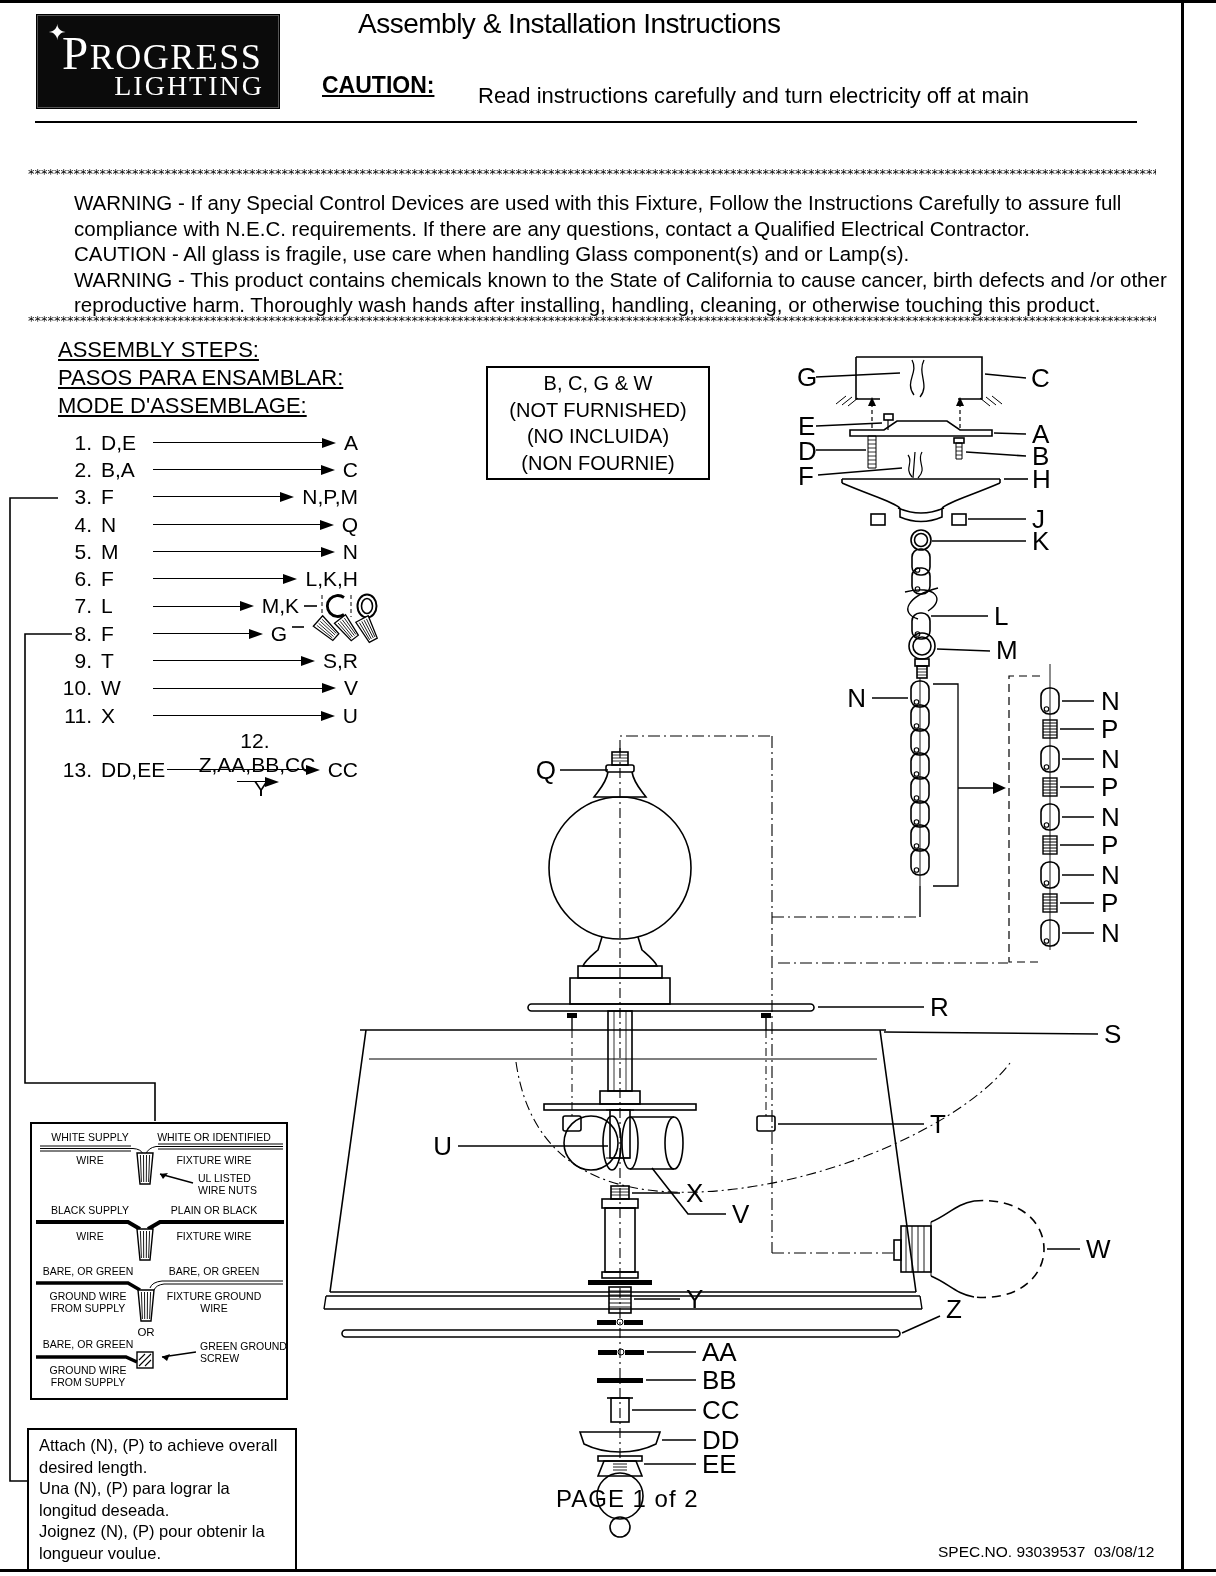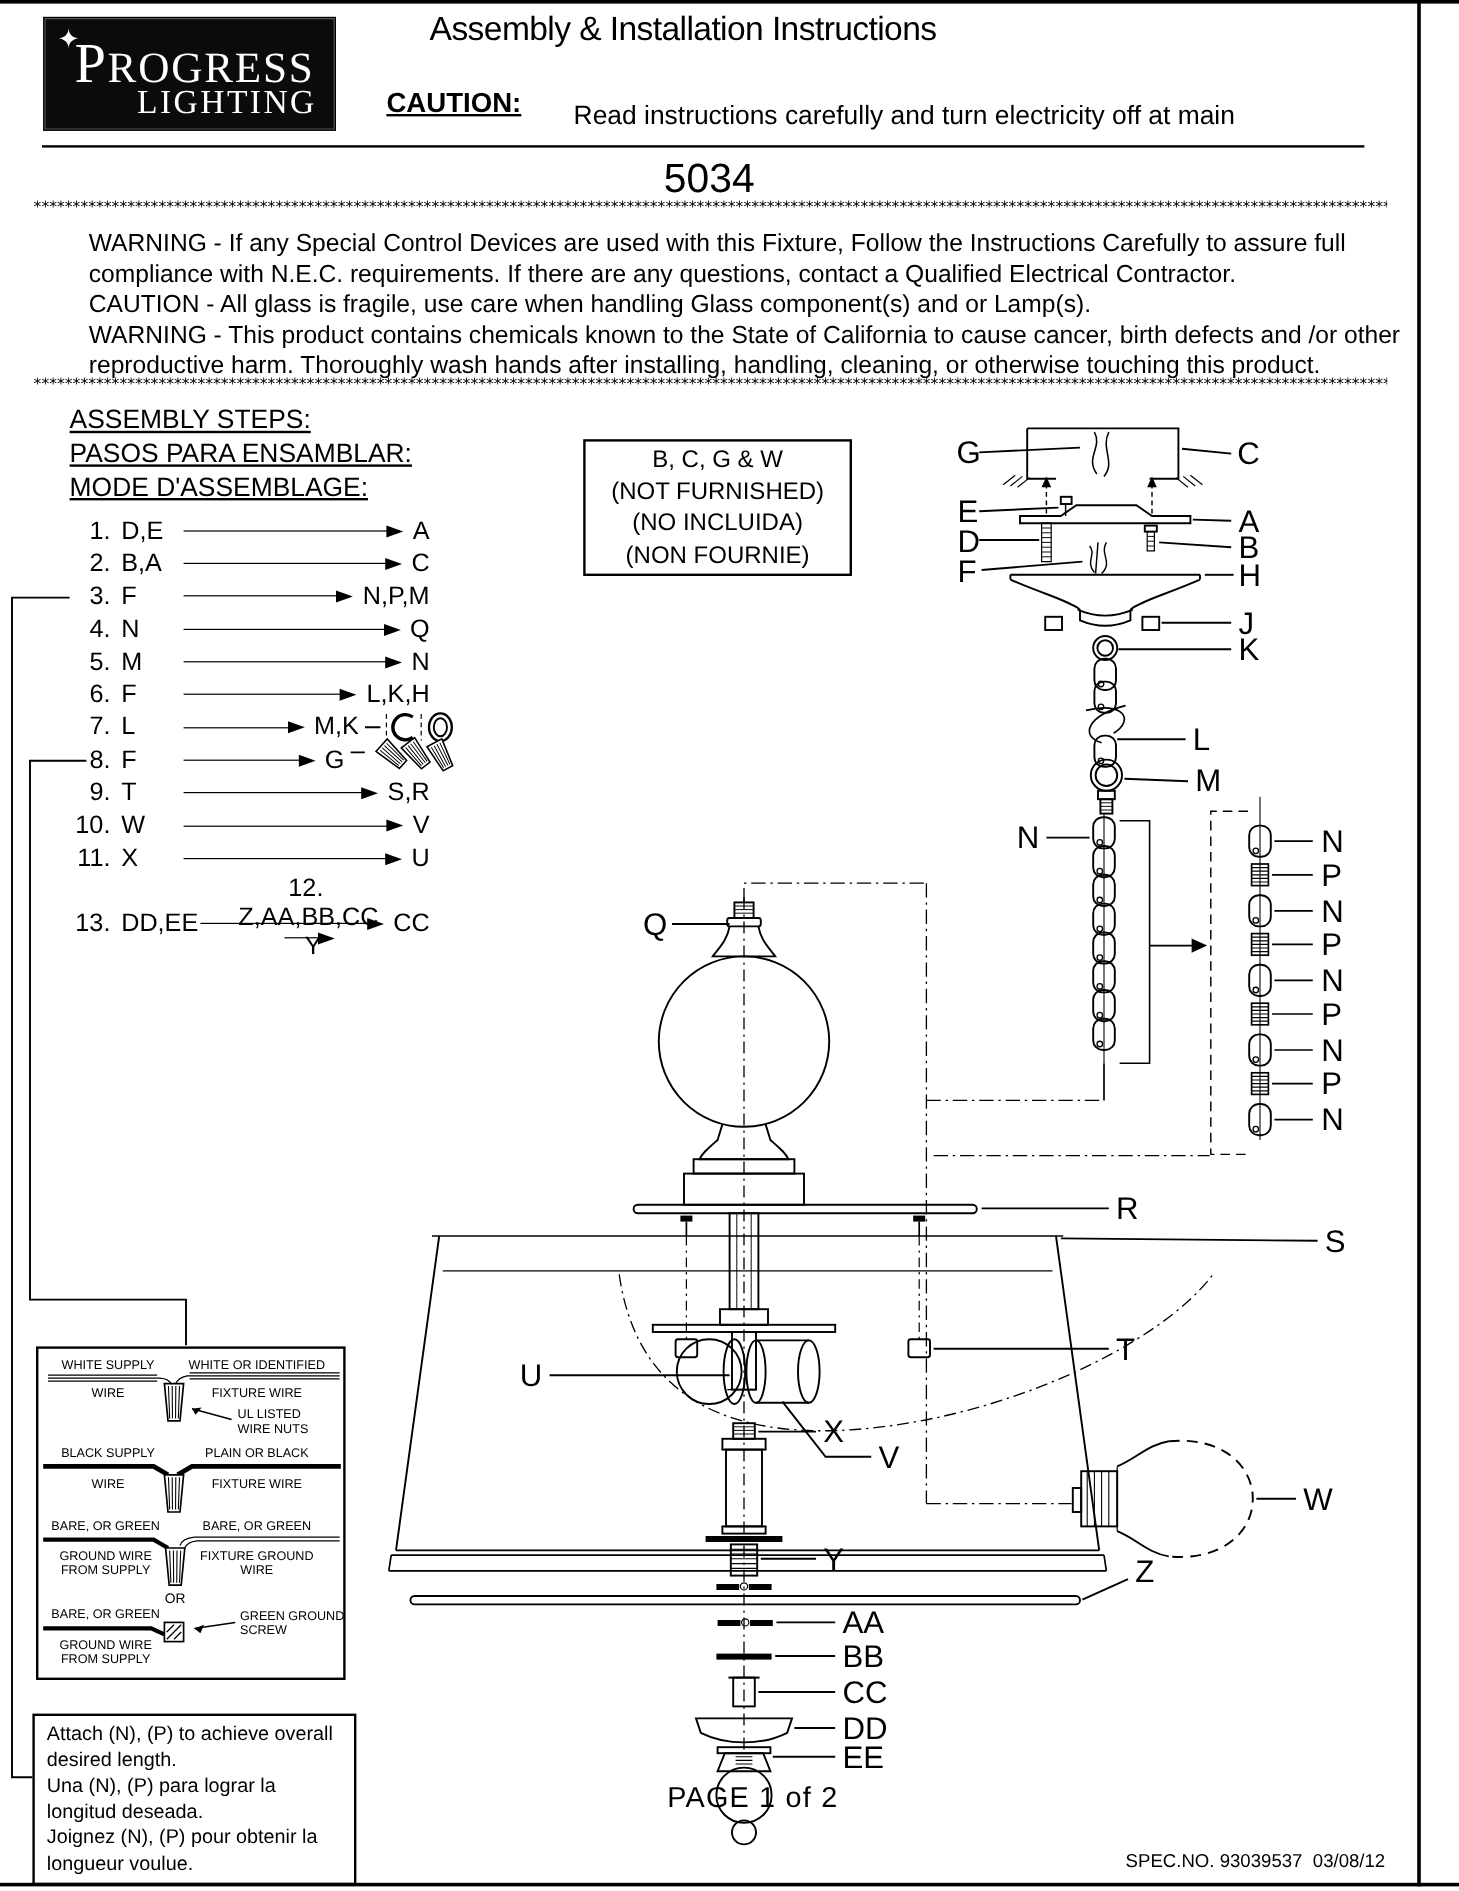--- a/index.html
+++ b/index.html
@@ -345,21 +345,20 @@
     <span class="logo-l2">LIGHTING</span>
   </div>
 
   <div class="abs txt title">Assembly &amp; Installation Instructions</div>
   <div class="abs txt caution-label">CAUTION:</div>
   <div class="abs txt caution-text">
     <div>Read instructions carefully and turn electricity off at main</div>
   </div>
   <div class="abs txt header-rule"></div>
 
-  <div class="abs txt model">5034</div>
   <div class="abs txt stars stars1">********************************************************************************************************************************************************************************************************************</div>
 
   <div class="abs txt warnings">
     <div>WARNING - If any Special Control Devices are used with this Fixture, Follow the Instructions Carefully to assure full</div>
     <div>compliance with N.E.C. requirements. If there are any questions, contact a Qualified Electrical Contractor.</div>
     <div>CAUTION - All glass is fragile, use care when handling Glass component(s) and or Lamp(s).</div>
     <div>WARNING - This product contains chemicals known to the State of California to cause cancer, birth defects and /or other</div>
     <div>reproductive harm.  Thoroughly wash hands after installing, handling, cleaning, or otherwise touching this product.</div>
   </div>
   <div class="abs txt stars stars2">********************************************************************************************************************************************************************************************************************</div>

